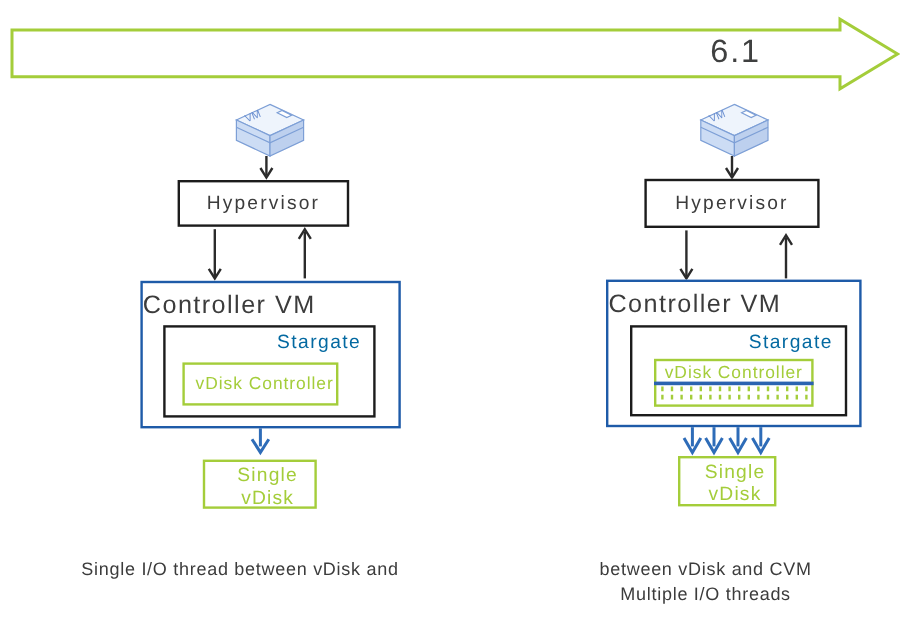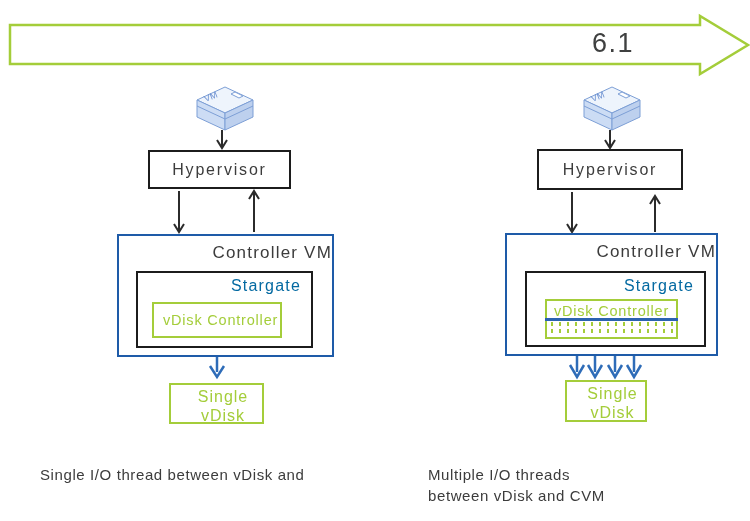--- a/index.html
+++ b/index.html
@@ -16,38 +16,38 @@
     letter-spacing:1.5px; color:#3f4040; text-align:center;
   }
 
   .box { position:absolute; background:#fff; }
   .hypervisor {
     border:2px solid #1c1c1c; display:flex; align-items:center; justify-content:center;
     font-size:16px; letter-spacing:1.8px; color:#3c3c3c;
   }
   .cvm { border:2px solid #1e5ba8; }
   .cvm-label {
-    position:absolute; top:7px; left:0; right:0; text-align:right;
-    font-size:17px; letter-spacing:1.2px; color:#3c3c3c;
+    position:absolute; top:7px; left:0; right:0; text-align:left;
+    font-size:21px; letter-spacing:1.2px; color:#3c3c3c;
   }
   .stargate { border:2px solid #1c1c1c; }
   .stargate-label {
     position:absolute; top:4px; right:10px; font-size:16px;
     letter-spacing:1.2px; color:#0369a1;
   }
   .vdiskctl { border:2px solid #a4cd3a; color:#a4cd3a; font-size:14.5px; letter-spacing:0.8px; }
   .vdiskctl-left-label { position:absolute; left:9px; top:8px; }
   .vdiskctl-right-label { position:absolute; left:0; right:0; top:2px; text-align:center; }
   .thread-split-line { position:absolute; left:-2px; right:-2px; top:17px; height:3px; background:#2b63b0; }
   .singlevdisk {
     border:2px solid #a4cd3a; color:#a4cd3a; text-align:center;
     font-size:16px; letter-spacing:1px; line-height:19px; padding-top:2px;padding-left:13px;
   }
   .caption {
-    position:absolute; width:320px; font-size:15px;
+    position:absolute; width:320px; text-align:center; font-size:15px;
     line-height:21px; letter-spacing:0.6px; color:#3c3c3c;
   }
 </style>
 </head>
 <body>
 
 <div class="canvas">
 
   <svg class="abs" style="left:0;top:0" width="750" height="85">
     <polygon points="10,25 700,25 700,16 748,45 700,74 700,64 10,64" fill="#ffffff" stroke="#a4cd3a" stroke-width="2.5"></polygon>
@@ -166,17 +166,17 @@
       </g>
     </svg>
   </div>
 
   <div class="box singlevdisk" style="left:565px;top:380px;width:82px;height:42px">
     <div>Single</div>
     <div>vDisk</div>
   </div>
 
   <div class="caption" style="left:428px;top:464px">
+    <div>between vDisk and CVM</div>
     <div>Multiple I/O threads</div>
-    <div>between vDisk and CVM</div>
   </div>
 
 </div>
 
 </body></html>

